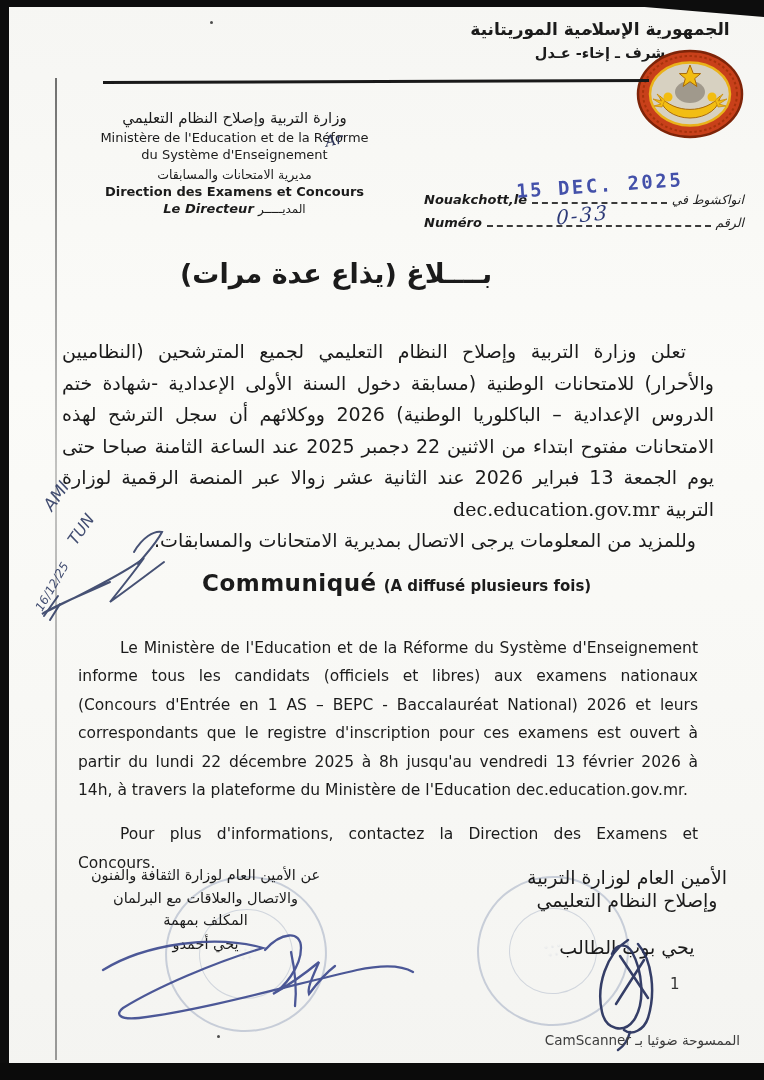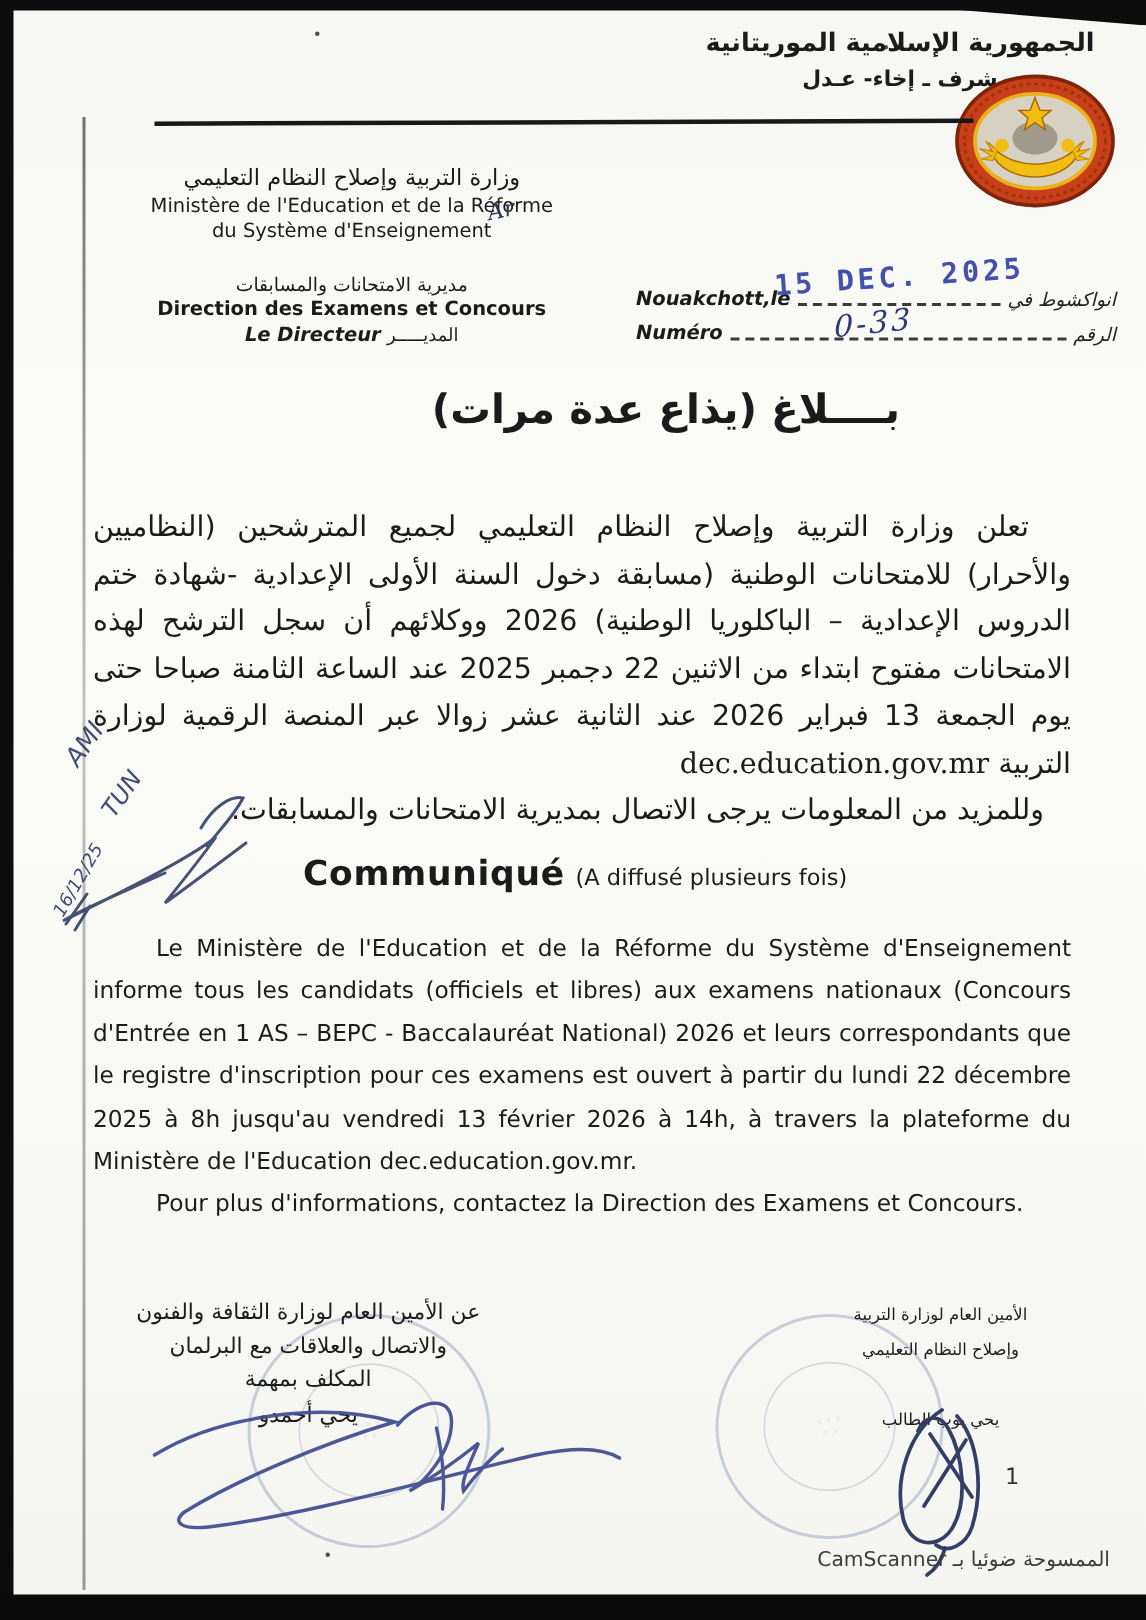--- a/index.html
+++ b/index.html
@@ -28,21 +28,21 @@
 
   
   .hdr-fr{left:330px;top:91px;width:340px;text-align:center;}
   .hdr-fr .country{font-size:14.5px;font-weight:bold;letter-spacing:.2px;}
   .hdr-fr .motto{font-size:11px;font-weight:bold;margin-top:7px;transform:translateX(-38px);}
 
   
   .hdr-left{left:72px;top:106px;width:325px;text-align:center;}
   .hdr-left .l-ar1{font-size:15px;line-height:24px;}
   .hdr-left .l-fr{font-size:13px;font-weight:normal;line-height:16.5px;}
-  .hdr-left .l-ar2{font-size:12.5px;line-height:17px;margin-top:18px;}
+  .hdr-left .l-ar2{font-size:12.5px;line-height:17px;margin-top:3px;}
   .hdr-left .l-dir{font-size:13px;font-weight:bold;line-height:17px;}
   .hdr-left .l-who{font-size:13px;line-height:17px;}
   .hdr-left .l-who .f{font-style:italic;font-weight:bold;}
   .hdr-left .l-who .a{font-size:12px;}
 
   .paraph{left:325px;top:131px;font-size:15px;font-style:italic;color:#2c3458;
     transform:rotate(-12deg);font-family:"DejaVu Serif",serif;}
 
   
   .meta-row{display:flex;align-items:flex-end;left:424px;width:320px;}
@@ -52,41 +52,41 @@
   .row-city{top:192px;}
   .row-num{top:215px;}
   .date-stamp{left:516px;top:174px;transform:rotate(-4deg);
     font-family:"DejaVu Sans Mono",monospace;font-weight:bold;font-size:19px;
     color:#3b49a6;letter-spacing:2.5px;opacity:.95;white-space:nowrap;}
   .numero-val{left:556px;top:203px;transform:rotate(-6deg) skewX(-6deg);
     font-family:"DejaVu Serif",serif;font-style:italic;font-size:20px;color:#2d3a78;
     letter-spacing:2px;}
 
   
-  .ar-title{left:180px;top:258px;width:420px;text-align:right;
+  .ar-title{left:180px;top:258px;width:420px;text-align:left;
     font-size:27px;font-weight:bold;}
   .ar-body{left:62px;top:336px;width:652px;font-size:19px;line-height:31.5px;
     text-align:justify;}
   .ar-body p{margin:0;}
   .ar-body .p1{text-indent:28px;}
   .ar-body .p2{text-indent:18px;}
   .ar-body .url{direction:ltr;unicode-bidi:embed;font-family:"DejaVu Serif",serif;}
 
   
   .comm{left:202px;top:570px;white-space:nowrap;}
   .comm .big{font-size:23px;font-weight:bold;letter-spacing:.5px;}
-  .comm .small{font-size:15px;font-weight:normal;margin-left:7px;}
+  .comm .small{font-size:15px;font-weight:bold;margin-left:7px;}
 
   .fr-body{left:62px;top:618px;width:652px;font-size:15.5px;line-height:28.4px;
     text-align:justify;}
-  .fr-body p{margin:0;text-indent:42px;}
+  .fr-body p{margin:16px;text-indent:42px;}
 
   
   .sig-left{left:58px;top:864px;width:295px;text-align:center;font-size:14.5px;line-height:22.5px;}
-  .sig-right{left:518px;top:866px;width:218px;text-align:center;font-size:11px;line-height:22.5px;}
+  .sig-right{left:518px;top:866px;width:218px;text-align:center;font-size:19px;line-height:22.5px;}
   .sig-right .name{margin-top:25px;}
   .sig-left .name{margin-top:1px;}
 
   .stamp{border-radius:50%;border:2px solid rgba(92,112,156,.30);
     display:flex;align-items:center;justify-content:center;transform:rotate(-8deg);}
   .stamp .inner{border-radius:50%;border:1.5px solid rgba(92,112,156,.24);
     width:58%;height:58%;display:flex;align-items:center;justify-content:center;}
   .stamp .core{font-size:7px;color:rgba(92,112,156,.38);text-align:center;line-height:8px;
     filter:blur(.4px);}
   .stamp-l{left:165px;top:876px;width:158px;height:152px;}

